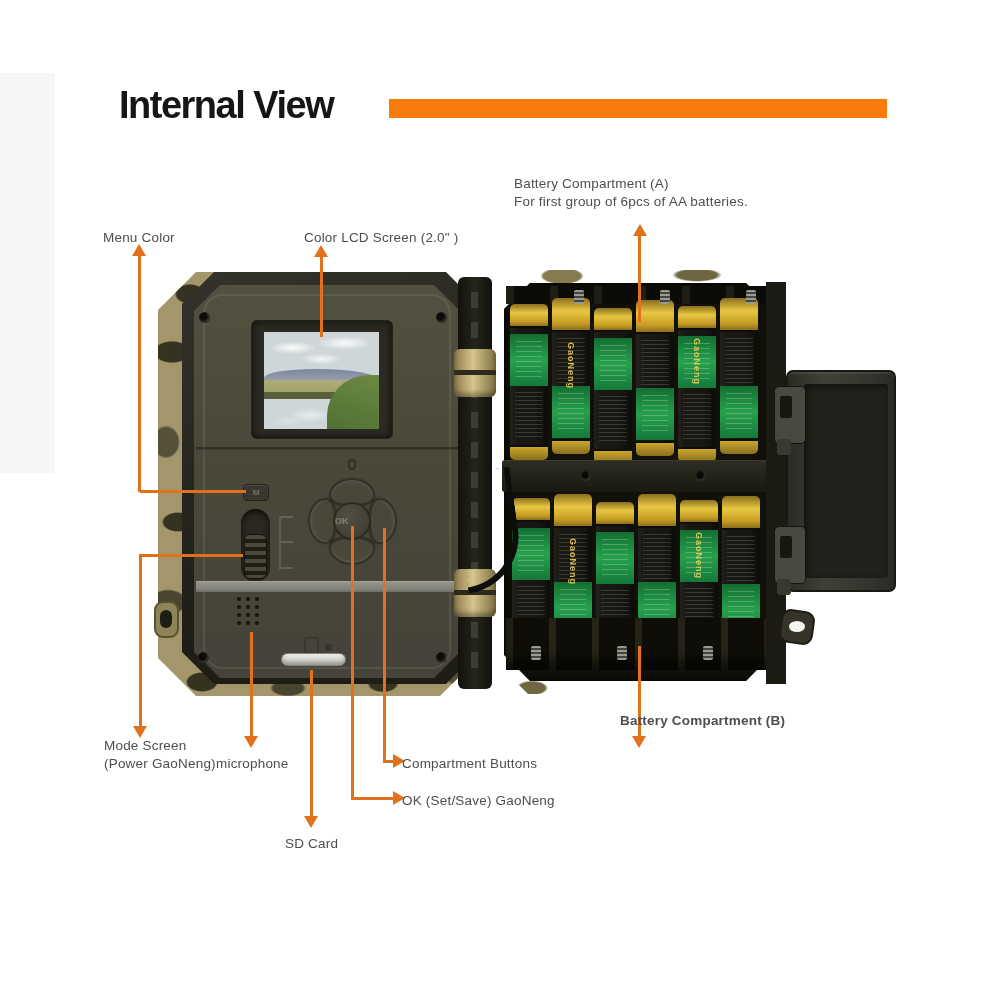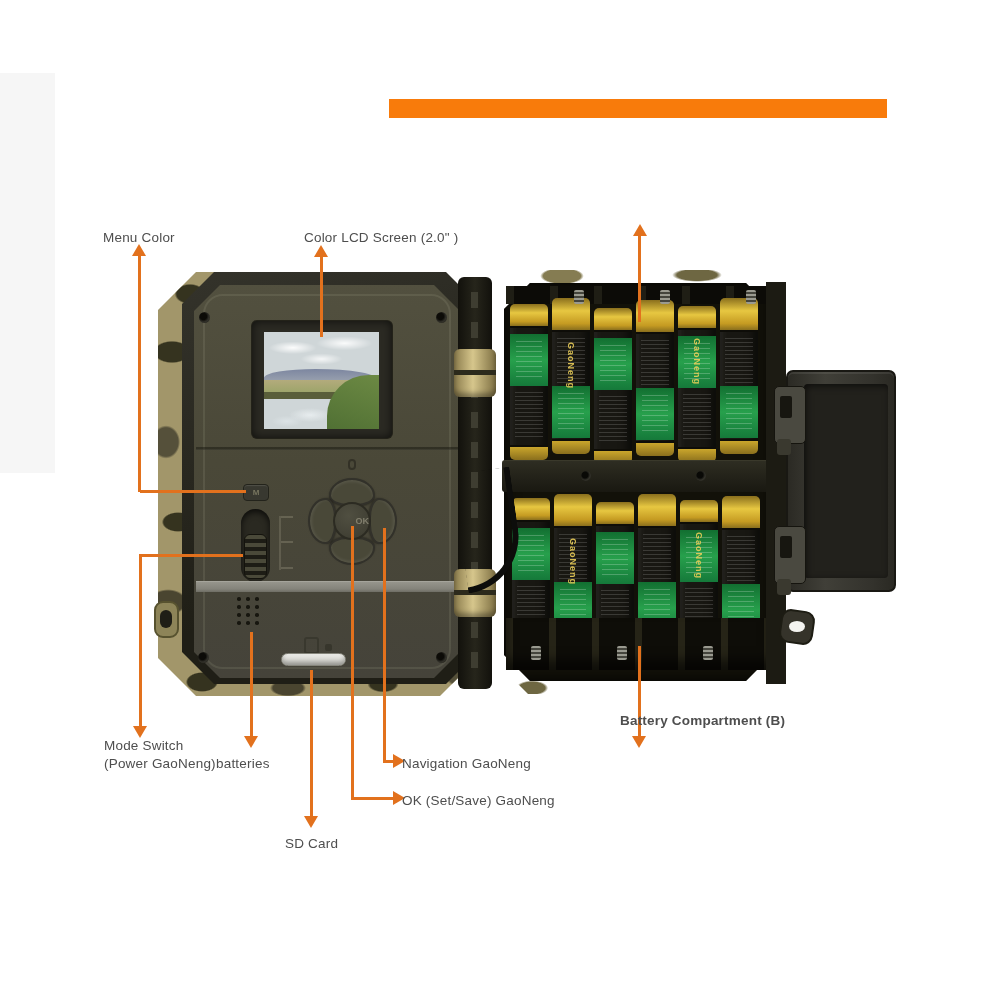--- a/index.html
+++ b/index.html
@@ -74,21 +74,21 @@
   .switch-knob{left:244px;top:534px;width:23px;height:45px;border-radius:6px;border:1px solid #14130d;
     background:repeating-linear-gradient(180deg,#4a4939 0 4px,#1d1c15 4px 8px);}
   .mode-rail{left:279px;top:516px;width:2px;height:54px;background:rgba(205,200,175,.18);}
   .mode-tick{width:12px;height:2px;background:rgba(205,200,175,.22);}
 
   .petal{position:absolute;width:46px;height:28px;background:#494838;border:2px solid #32312a;
     border-radius:60% 60% 50% 50%/75% 75% 45% 45%;
     box-shadow:inset 0 2px 3px rgba(255,255,255,.08),0 1px 2px rgba(0,0,0,.35);}
   .ok-btn{left:333px;top:502px;width:38px;height:38px;border-radius:50%;border:2px solid #2c2b22;
     background:radial-gradient(circle at 40% 35%,#504f41,#3b3a2f);
-    display:flex;align-items:center;justify-content:flex-end;color:rgba(215,210,185,.4);font-size:9px;font-weight:bold;}
+    display:flex;align-items:center;justify-content:flex-start;color:rgba(215,210,185,.4);font-size:9px;font-weight:bold;}
   .mic-glyph{left:348px;top:459px;width:8px;height:11px;border:2px solid rgba(10,10,5,.35);border-radius:4px;}
 
   .mic-grid{left:237px;top:597px;display:grid;grid-template-columns:repeat(3,9px);grid-auto-rows:8px;}
   .mic-dot{width:3.5px;height:3.5px;border-radius:50%;background:#17160f;}
   .sd-icon{left:304px;top:637px;width:15px;height:17px;border:2px solid #39382e;border-radius:3px;}
   .sd-mark{left:325px;top:644px;width:7px;height:7px;background:rgba(30,30,20,.35);border-radius:2px;}
   .sd-slot{left:281px;top:653px;width:65px;height:13px;border-radius:7px;border:1px solid #85857b;
     background:linear-gradient(180deg,#ecece8,#c7c7c1);box-shadow:inset 0 -3px 4px rgba(0,0,0,.25);}
   .strap-lug{left:154px;top:601px;width:25px;height:37px;border-radius:9px;background:#8d8458;border:2px solid #57522f;}
   .strap-hole{left:160px;top:610px;width:12px;height:18px;border-radius:6px;background:#1f1e16;}
@@ -141,20 +141,21 @@
   .door-clip::before{content:'';position:absolute;left:2px;bottom:-12px;width:14px;height:16px;border-radius:3px;background:#3a392f;}
   .case-lug{left:780px;top:610px;width:34px;height:34px;border-radius:10px;background:#35332a;border:2px solid #1d1c13;transform:rotate(8deg);}
   .case-lug-hole{left:789px;top:621px;width:16px;height:11px;border-radius:50%;background:#f4f4f0;}
 </style>
 </head>
 <body>
 
 <div class="page">
 
   <div class="abs edge-strip"></div>
+  <div class="abs title">Internal View</div>
   <div class="abs accent-bar"></div>
 
   <div class="abs camera-camo"></div>
   <div class="abs camera-outer"></div>
   <div class="abs camera-face"></div>
   <div class="abs face-frame"></div>
   <div class="abs screw" style="left:199px;top:312px;"></div>
   <div class="abs screw" style="left:436px;top:312px;"></div>
   <div class="abs screw" style="left:198px;top:652px;"></div>
   <div class="abs screw" style="left:436px;top:652px;"></div>
@@ -373,26 +374,30 @@
     <div class="aline" style="left:383px;top:760px;width:10px;height:3px;"></div>
     <div class="head-right" style="left:393px;top:754px;"></div>
   </div>
   <div>
     <div class="aline" style="left:638px;top:646px;width:3px;height:90px;"></div>
     <div class="head-down" style="left:632px;top:736px;"></div>
   </div>
 
   <div class="abs lbl" style="left:103px;top:229px;">Menu Color</div>
   <div class="abs lbl" style="left:304px;top:229px;">Color LCD Screen (2.0" )</div>
+  <div class="abs lbl" style="left:514px;top:175px;">
+    <span>Battery Compartment (A)</span>
+    <span>For first group of 6pcs of AA batteries.</span>
+  </div>
   <div class="abs lbl" style="left:104px;top:737px;">
-    <span>Mode Switch</span>
+    <span>Mode Screen</span>
     <span>(Power GaoNeng)</span>
   </div>
-  <div class="abs lbl" style="left:216px;top:755px;">batteries</div>
-  <div class="abs lbl" style="left:402px;top:755px;">Navigation GaoNeng</div>
+  <div class="abs lbl" style="left:216px;top:755px;">microphone</div>
+  <div class="abs lbl" style="left:402px;top:755px;">Compartment Buttons</div>
   <div class="abs lbl" style="left:402px;top:792px;">OK (Set/Save) GaoNeng</div>
   <div class="abs lbl" style="left:285px;top:835px;text-align:right;">SD Card</div>
   <div class="abs lbl" style="left:620px;top:712px;font-weight:bold;">Battery Compartment (B)</div>
 
 <div class="spring" style="position: absolute; left: 574px; top: 290px;"></div>
     <div class="spring" style="position: absolute; left: 660px; top: 290px;"></div>
     <div class="spring" style="position: absolute; left: 746px; top: 290px;"></div>
     <div class="spring" style="position: absolute; left: 531px; top: 646px;"></div>
     <div class="spring" style="position: absolute; left: 617px; top: 646px;"></div>
     <div class="spring" style="position: absolute; left: 703px; top: 646px;"></div>

